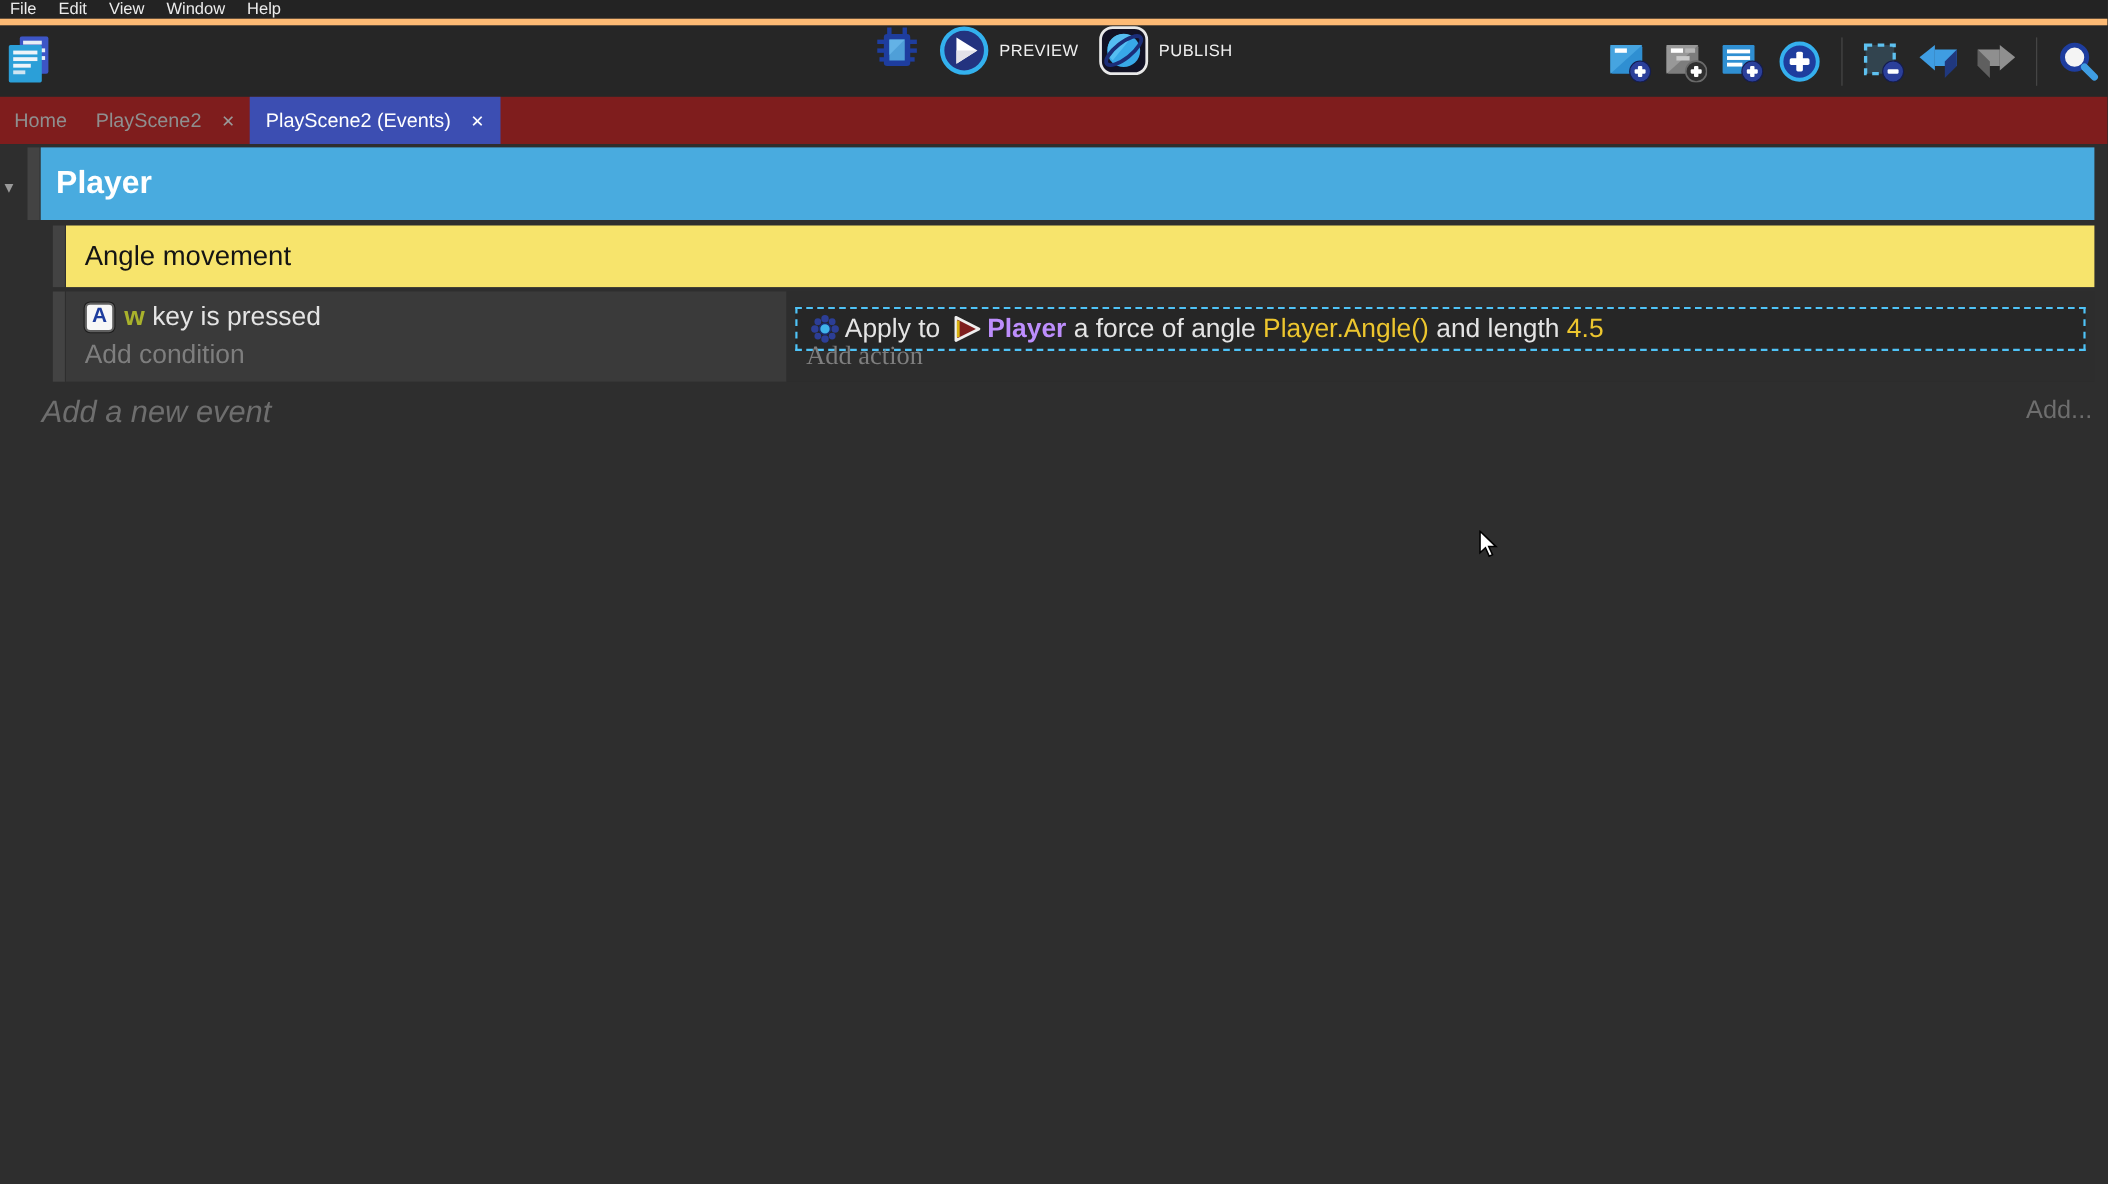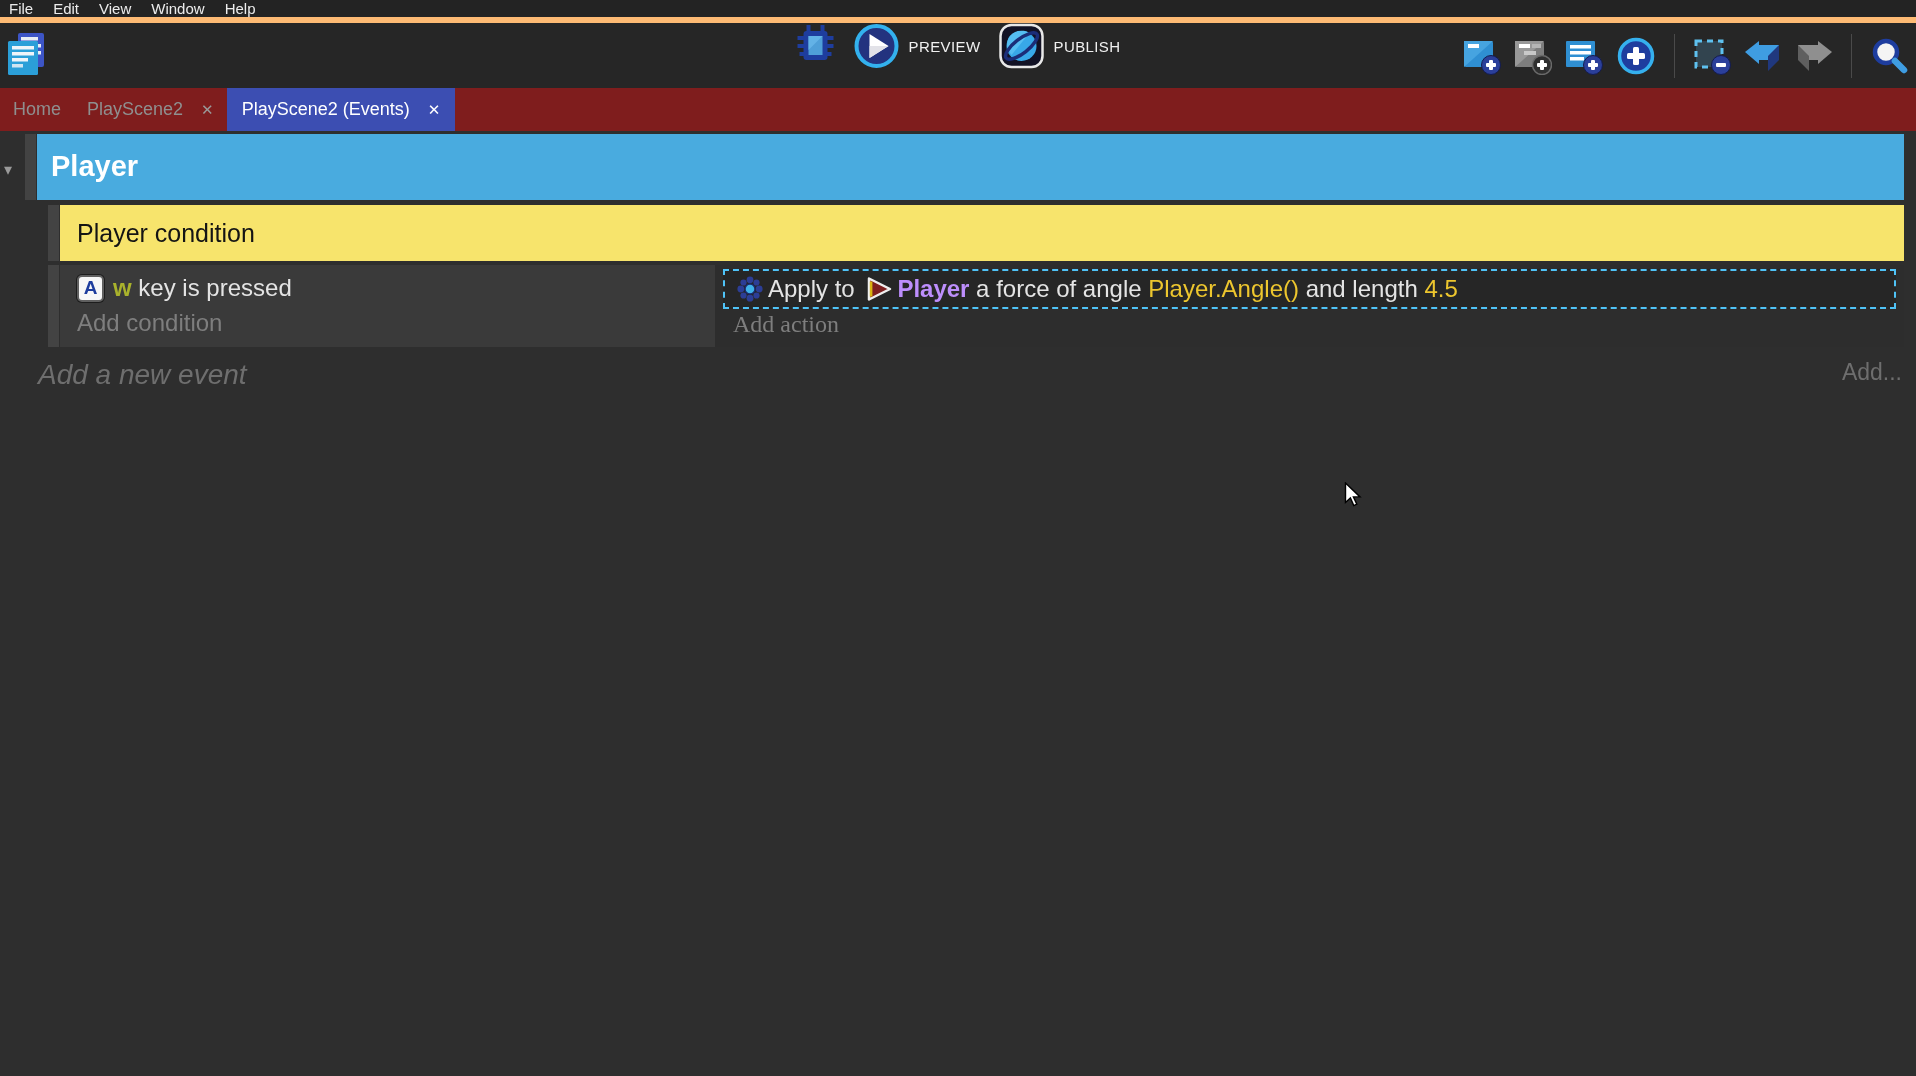--- a/index.html
+++ b/index.html
@@ -56,21 +56,21 @@
   .cond-line { position:absolute; left:17px; top:4px; height:38px; display:flex; align-items:center; gap:9px;
                font-size:24px; color:#e4e4e4; cursor:pointer; }
   .key-box { width:27px; height:27px; background:#f7f7f7; border:2px solid #606060; border-radius:5px;
              box-shadow:0 0 0 1px #1d1d1d; color:#1e3d9e; font-weight:bold; font-size:19px;
              display:flex; align-items:center; justify-content:center; }
   .key-name { color:#a9b22c; font-weight:600; }
   .add-link { position:absolute; font-size:24px; color:#7e7e7e; cursor:pointer; }
   .cond-add { left:17px; top:44px; }
 
   .actions { position:absolute; left:655px; top:0; width:1189px; height:82px; background:#2d2d2d; }
-  .action-line { position:absolute; left:8px; top:4px; width:1173px; height:40px;
+  .action-line { position:absolute; left:8px; top:14px; width:1173px; height:40px;
                  border:2px dashed #4fc3f7; background:#262626;
                  display:flex; align-items:center; padding-left:7px; font-size:24px; color:#e4e4e4;
                  cursor:pointer; overflow:hidden; }
   .pre { white-space:pre; }
   .obj-name { color:#bd8efc; font-weight:bold; white-space:pre; }
   .expr { color:#edc62e; white-space:pre; }
   .act-add { left:18px; top:46px;font-family:Liberation Serif, serif; }
   .inline-ico { margin:0 5px; flex:0 0 auto; }
 
   .add-event-link { position:absolute; left:38px; top:228px; font-size:28px; color:#6e6e6e; cursor:pointer;font-style:italic; }
@@ -261,21 +261,21 @@
 
     <span class="collapse-arrow">▾</span>
 
     <div class="gutter g-group"></div>
     <div class="group-bar">
       <span>Player</span>
     </div>
 
     <div class="gutter g-comment"></div>
     <div class="comment-bar">
-      <span>Player condition</span>
+      <span>Angle movement</span>
     </div>
 
     <div class="gutter g-event"></div>
     <div class="event-row">
 
       <div class="conditions">
         <div class="cond-line">
           <span class="key-box">A</span>
           <span>
             <span class="key-name">w</span><span class="pre"> key is pressed</span>

